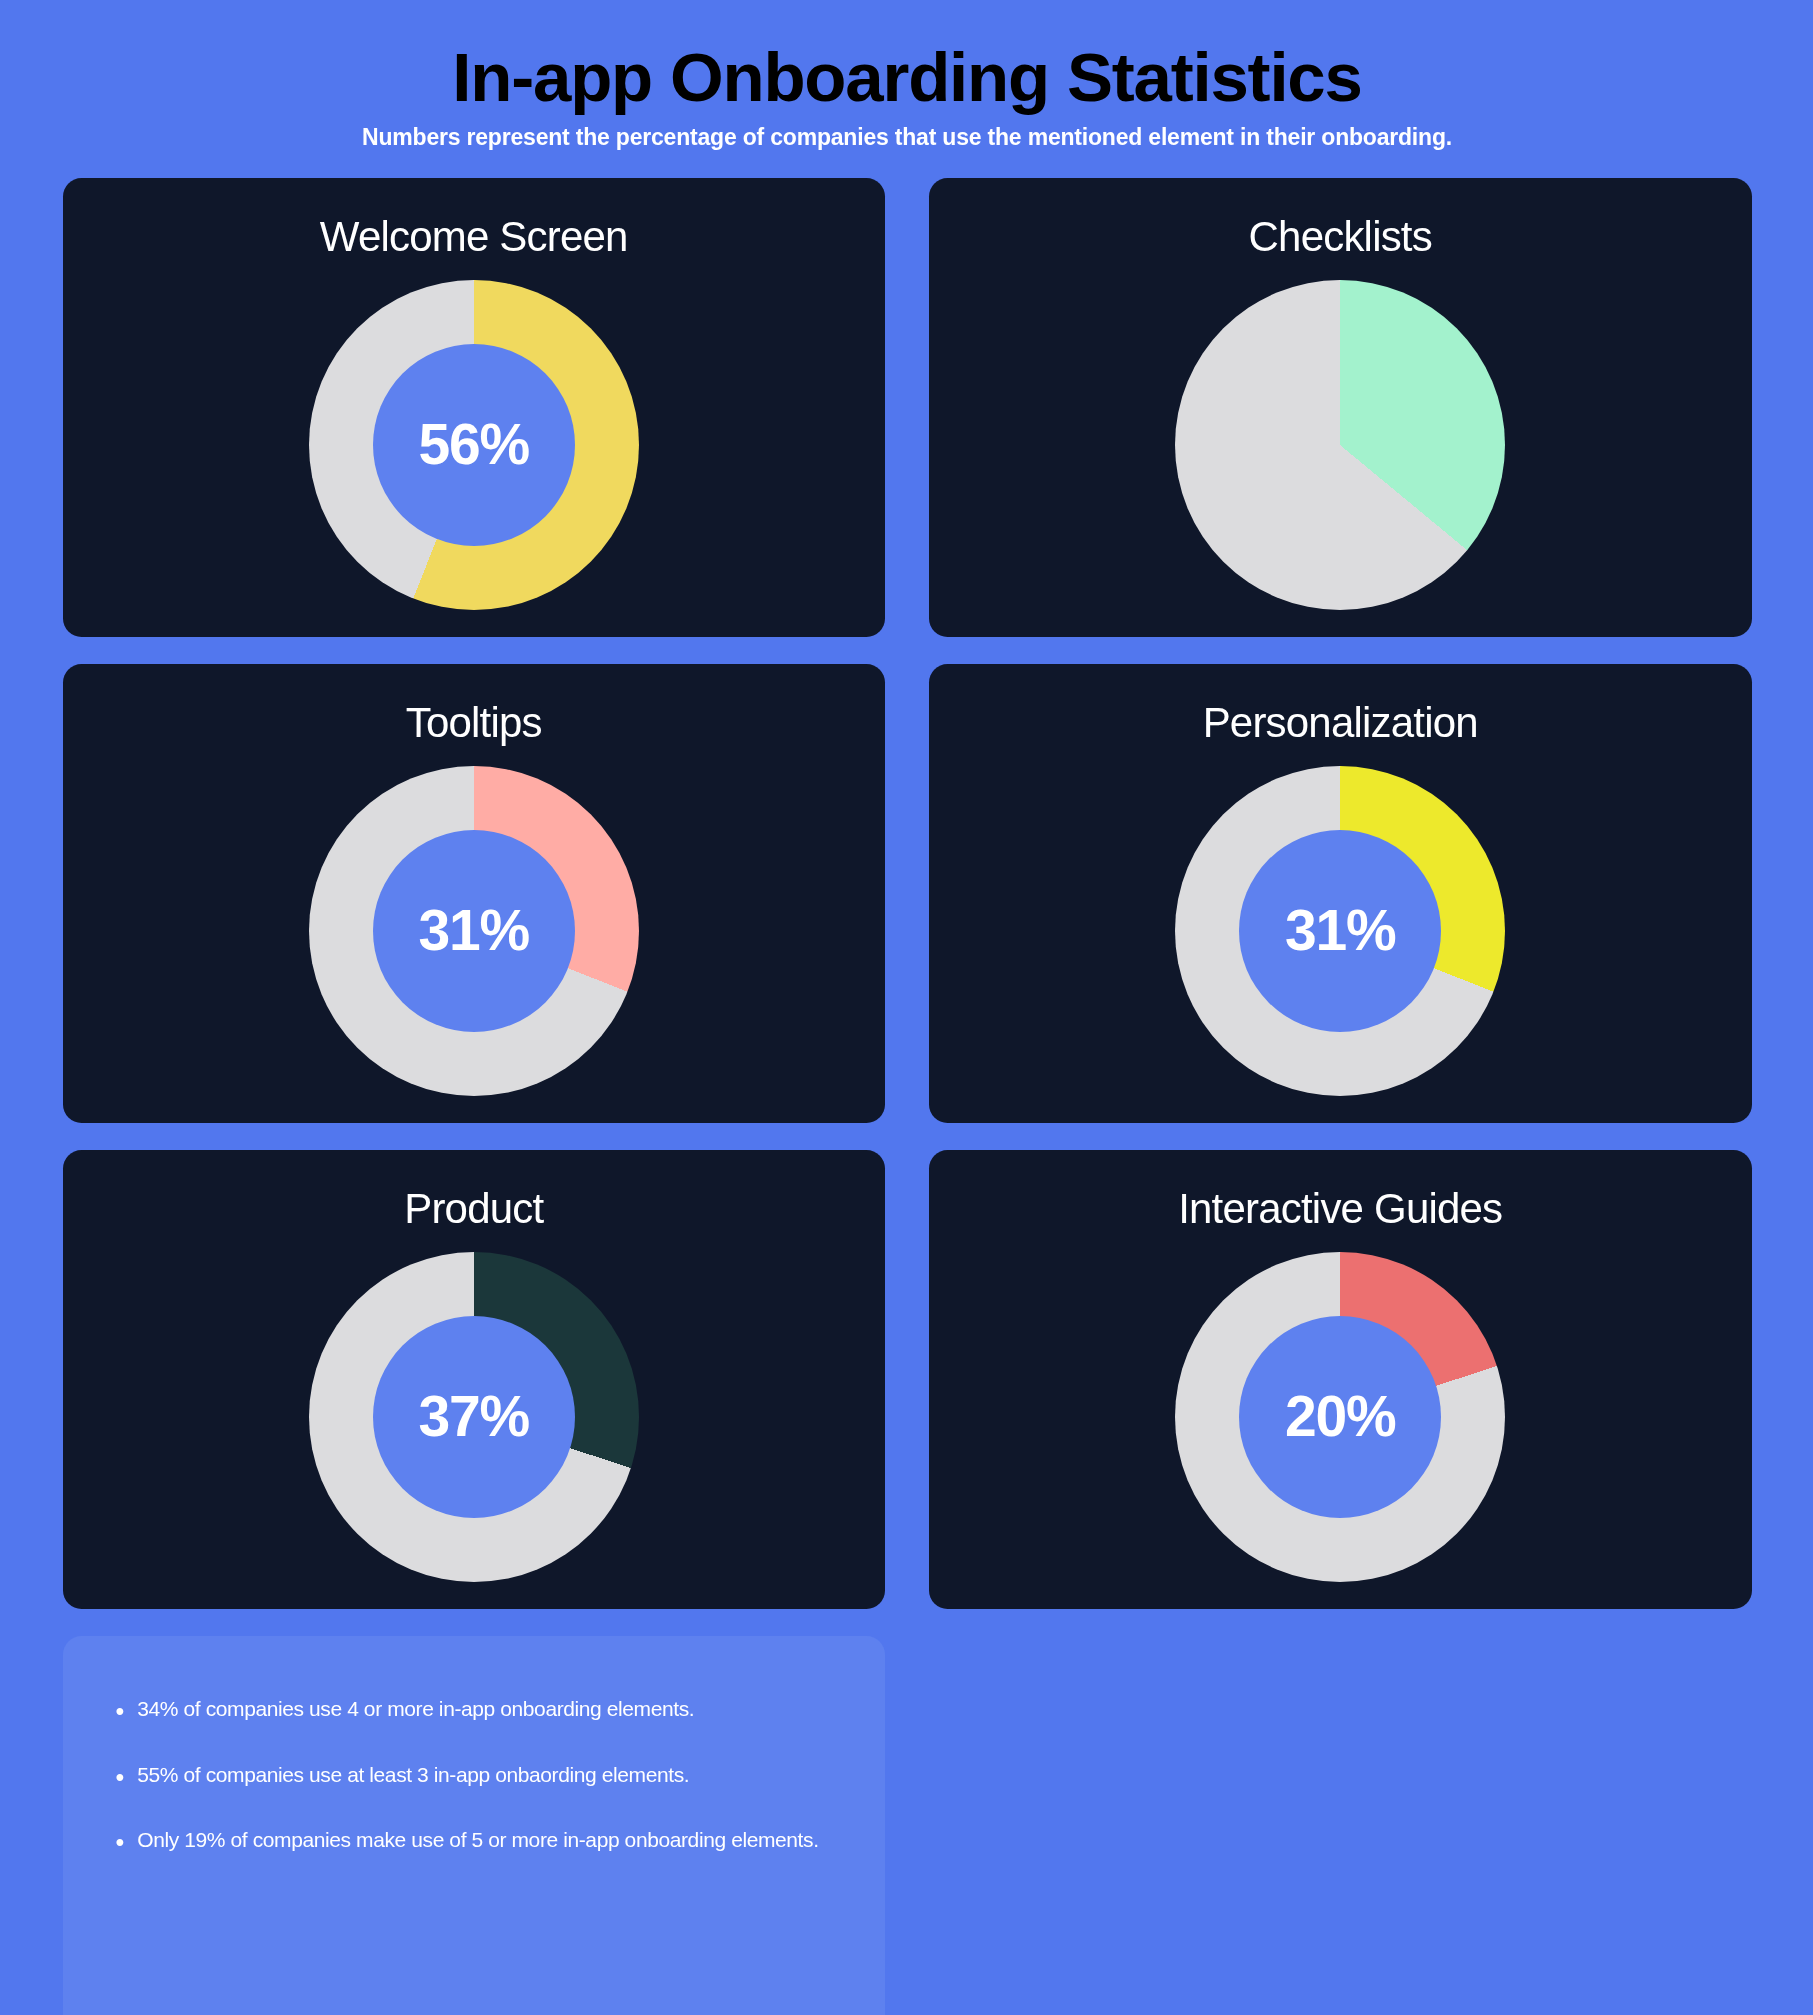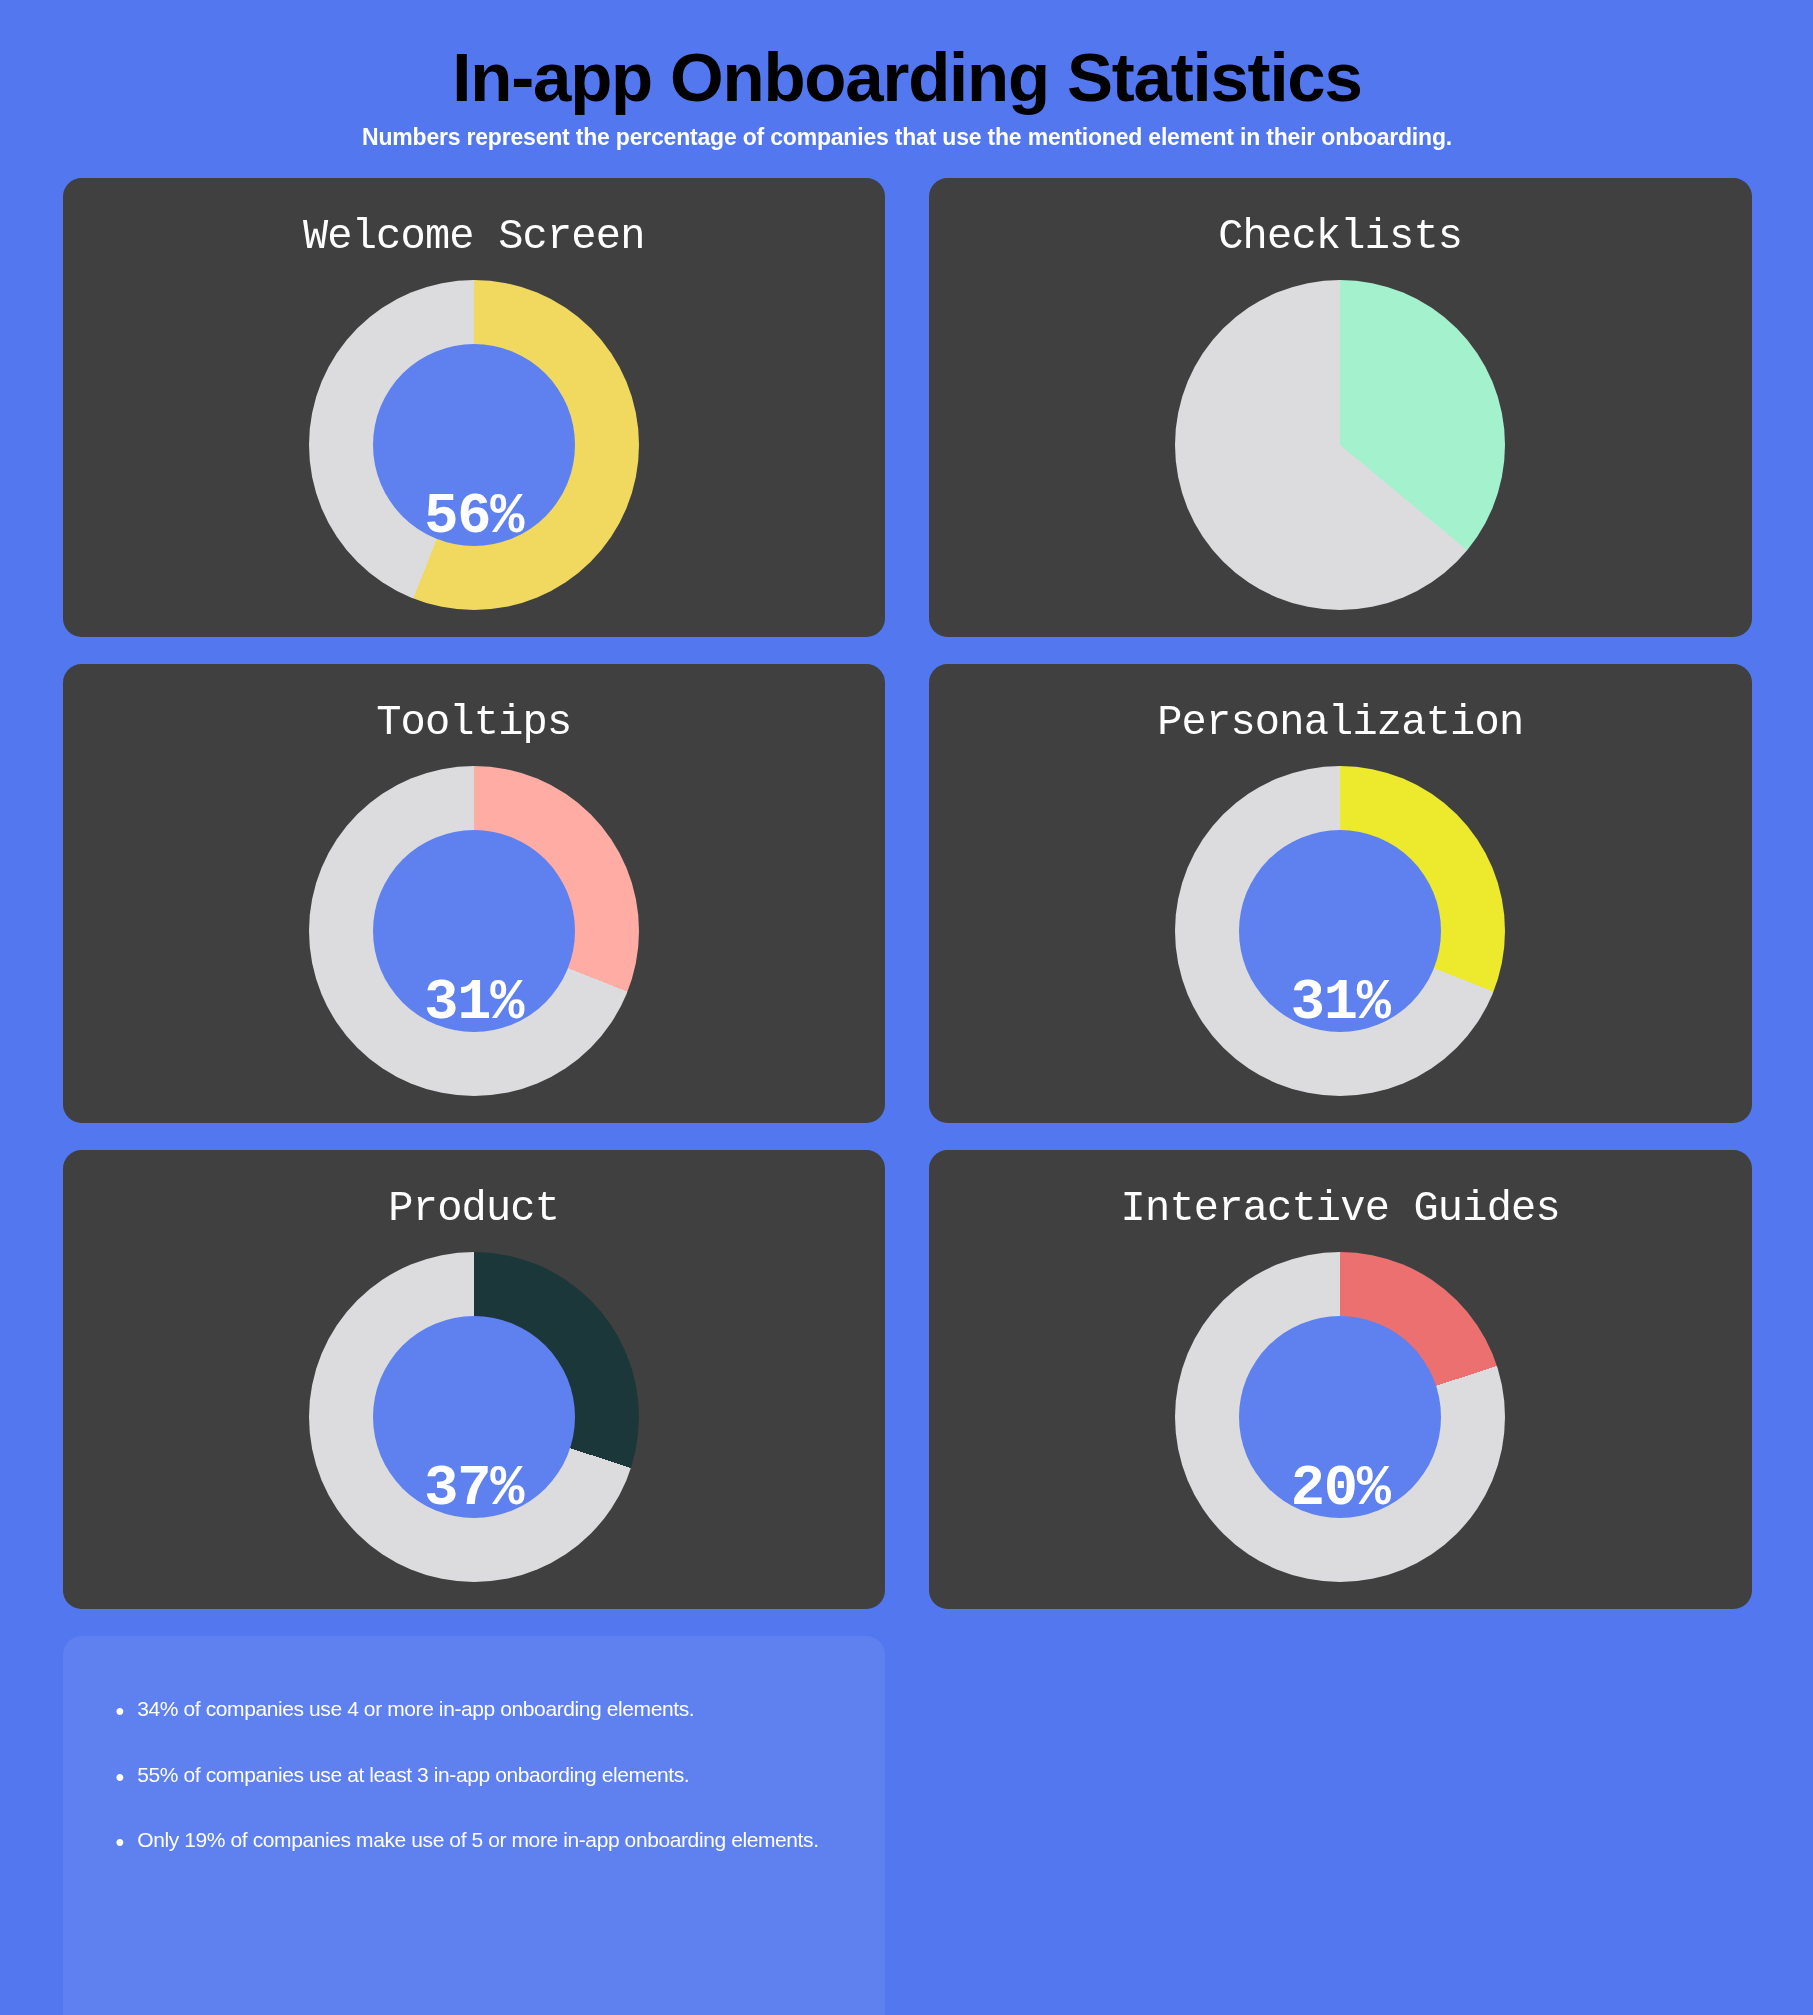--- a/index.html
+++ b/index.html
@@ -50,27 +50,26 @@
     width: 1689px;
     margin-top: 27px;
     display: grid;
     grid-template-columns: 1fr 1fr;
     grid-auto-rows: 459px;
     column-gap: 44px;
     row-gap: 27px;
   }
 
   .card {
-    background: #404040;
+    background: #0f172a;
     border-radius: 18.5px;
     display: flex;
     flex-direction: column;
     align-items: center;
     overflow: hidden;
-    font-family: Liberation Mono, monospace;
   }
 
   .card-title {
     color: #ffffff;
     font-size: 42px;
     font-weight: normal;
     letter-spacing: -0.8px;
     margin-top: 36px;
     text-align: center;
     line-height: 1.1;
@@ -93,21 +92,21 @@
   .donut-hole {
     position: absolute;
     left: 50%;
     top: 50%;
     transform: translate(-50%, -50%);
     width: 202px;
     height: 202px;
     border-radius: 50%;
     background: #5e81ef;
     display: flex;
-    align-items: flex-end;
+    align-items: center;
     justify-content: center;
   }
 
   .donut-value {
     color: #ffffff;
     font-size: 57px;
     font-weight: bold;
     letter-spacing: -1.2px;
     line-height: 1;
   }

